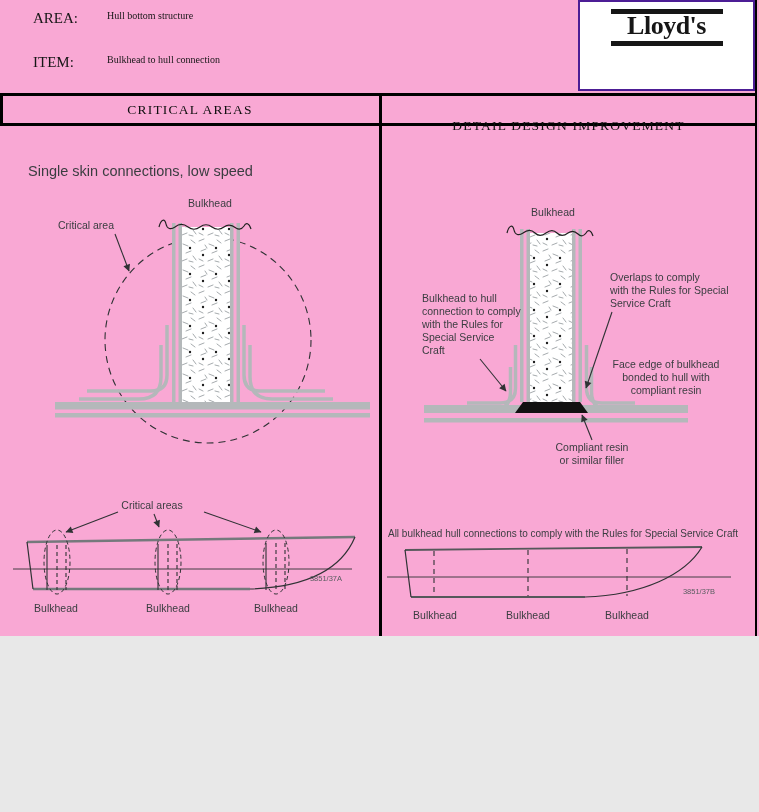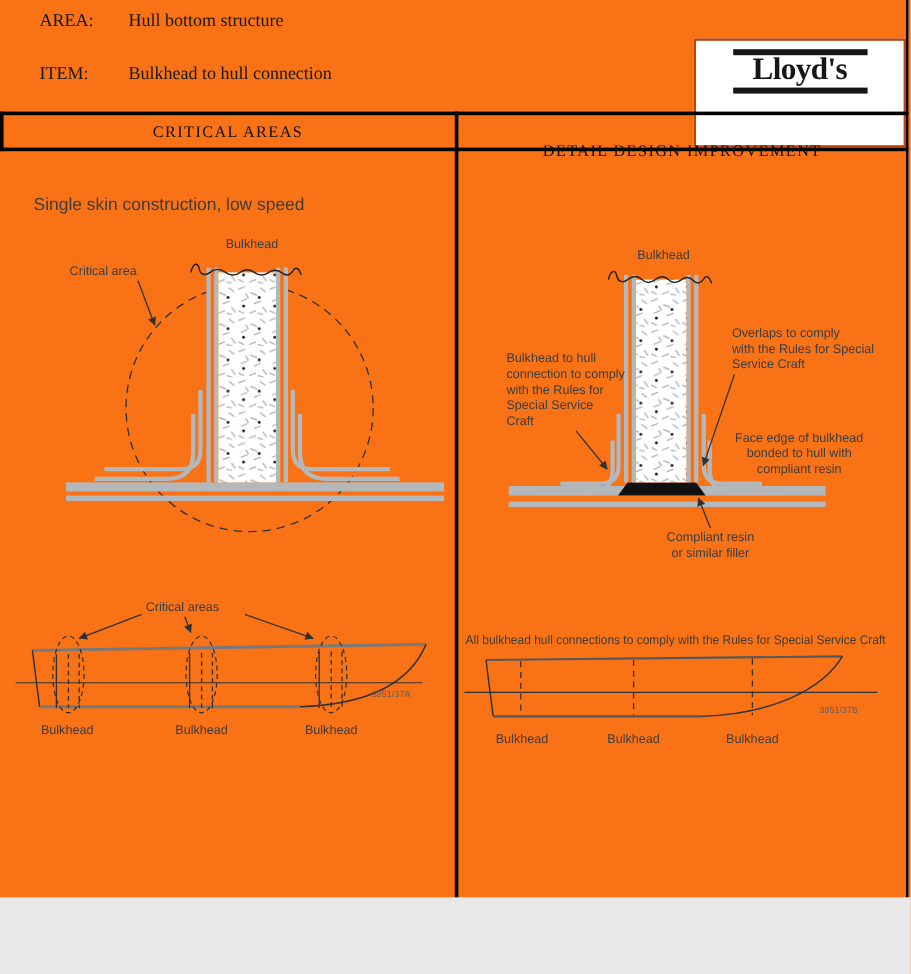--- a/index.html
+++ b/index.html
@@ -1,31 +1,31 @@
 <!DOCTYPE html>
 <html><head>
 <meta charset="utf-8">
 <style>
   * { margin:0; padding:0; box-sizing:border-box; }
   html,body { background:#e8e8e8; }
   .page {
-    position:relative; width:759px; height:748px; background:#f97316;
+    position:relative; width:759px; height:636px; background:#f9a8d4;
     font-family:"Liberation Sans", sans-serif; overflow:hidden;
   }
   .abs { position:absolute; }
   .serif { font-family:"Liberation Serif", serif; color:#161616; }
   .hdr-label { font-size:15px; }
-  .hdr-value { font-size:15px; }
+  .hdr-value { font-size:10px; }
   .band-title {
     font-family:"Liberation Serif", serif; font-size:13.5px; letter-spacing:1.2px;
     color:#0f0f0f; text-align:center; line-height:27px; height:27px;
   }
   .subtitle { font-size:14.5px; color:#3a3d40; }
   .rule { background:#000; }
-  .logo-box { border:2px solid #c2410c; background:#fff;margin-top:32px; }
+  .logo-box { border:2px solid #4c1d95; background:#fff; }
   .logo-inner { position:absolute; left:50%; top:7px; transform:translateX(-50%); width:112px; text-align:center; }
   .logo-bar { height:5px; background:#161616; width:100%; }
   .logo-word {
     font-family:"Liberation Serif", serif; font-weight:bold; font-size:26px;
     line-height:24px; letter-spacing:-0.5px; color:#161616; white-space:nowrap;
   }
   svg text.dl { font-family:"Liberation Sans", sans-serif; font-size:10.5px; fill:#3a3d40; }
   svg text.fig { font-family:"Liberation Sans", sans-serif; font-size:7.5px; fill:#595d60; }
   svg text.note { font-family:"Liberation Sans", sans-serif; font-size:10.5px; fill:#3a3d40; }
 </style>
@@ -75,21 +75,21 @@
   <div class="abs rule" style="left:0; top:93px; width:757px; height:3px;"></div>
   <div class="abs rule" style="left:0; top:123px; width:757px; height:3px;"></div>
   <div class="abs rule" style="left:0; top:93px; width:3px; height:33px;"></div>
   <div class="abs band-title" style="left:0; top:96px; width:380px;">CRITICAL AREAS</div>
   <div class="abs band-title" style="left:382px; top:96px; width:373px;margin-top:16px;">DETAIL DESIGN IMPROVEMENT</div>
 
   <div class="abs rule" style="left:379px; top:93px; width:3px; height:719px;"></div>
   <div class="abs rule" style="left:755px; top:0; width:1.5px; height:812px;"></div>
   <div class="abs rule" style="left:0; top:808px; width:381px; height:3px;"></div>
 
-  <div class="abs subtitle" style="left:28px; top:163px;">Single skin construction, low speed</div>
+  <div class="abs subtitle" style="left:28px; top:163px;">Single skin connections, low speed</div>
 
   <svg class="abs" style="left:15px; top:185px;" width="360" height="300" viewBox="0 0 360 300">
 
     <circle cx="193" cy="155" r="103" fill="none" stroke="#2f3234" stroke-width="1.1" stroke-dasharray="7 5"></circle>
 
     <rect x="40" y="217" width="315" height="7.5" fill="#b4b8ba"></rect>
     <rect x="40" y="228" width="315" height="4.5" fill="#b4b8ba"></rect>
 
     <g fill="none" stroke="#b4b8ba" stroke-width="3.5">
       <path d="M152,140 V190 Q152,206 136,206 H72"></path>

